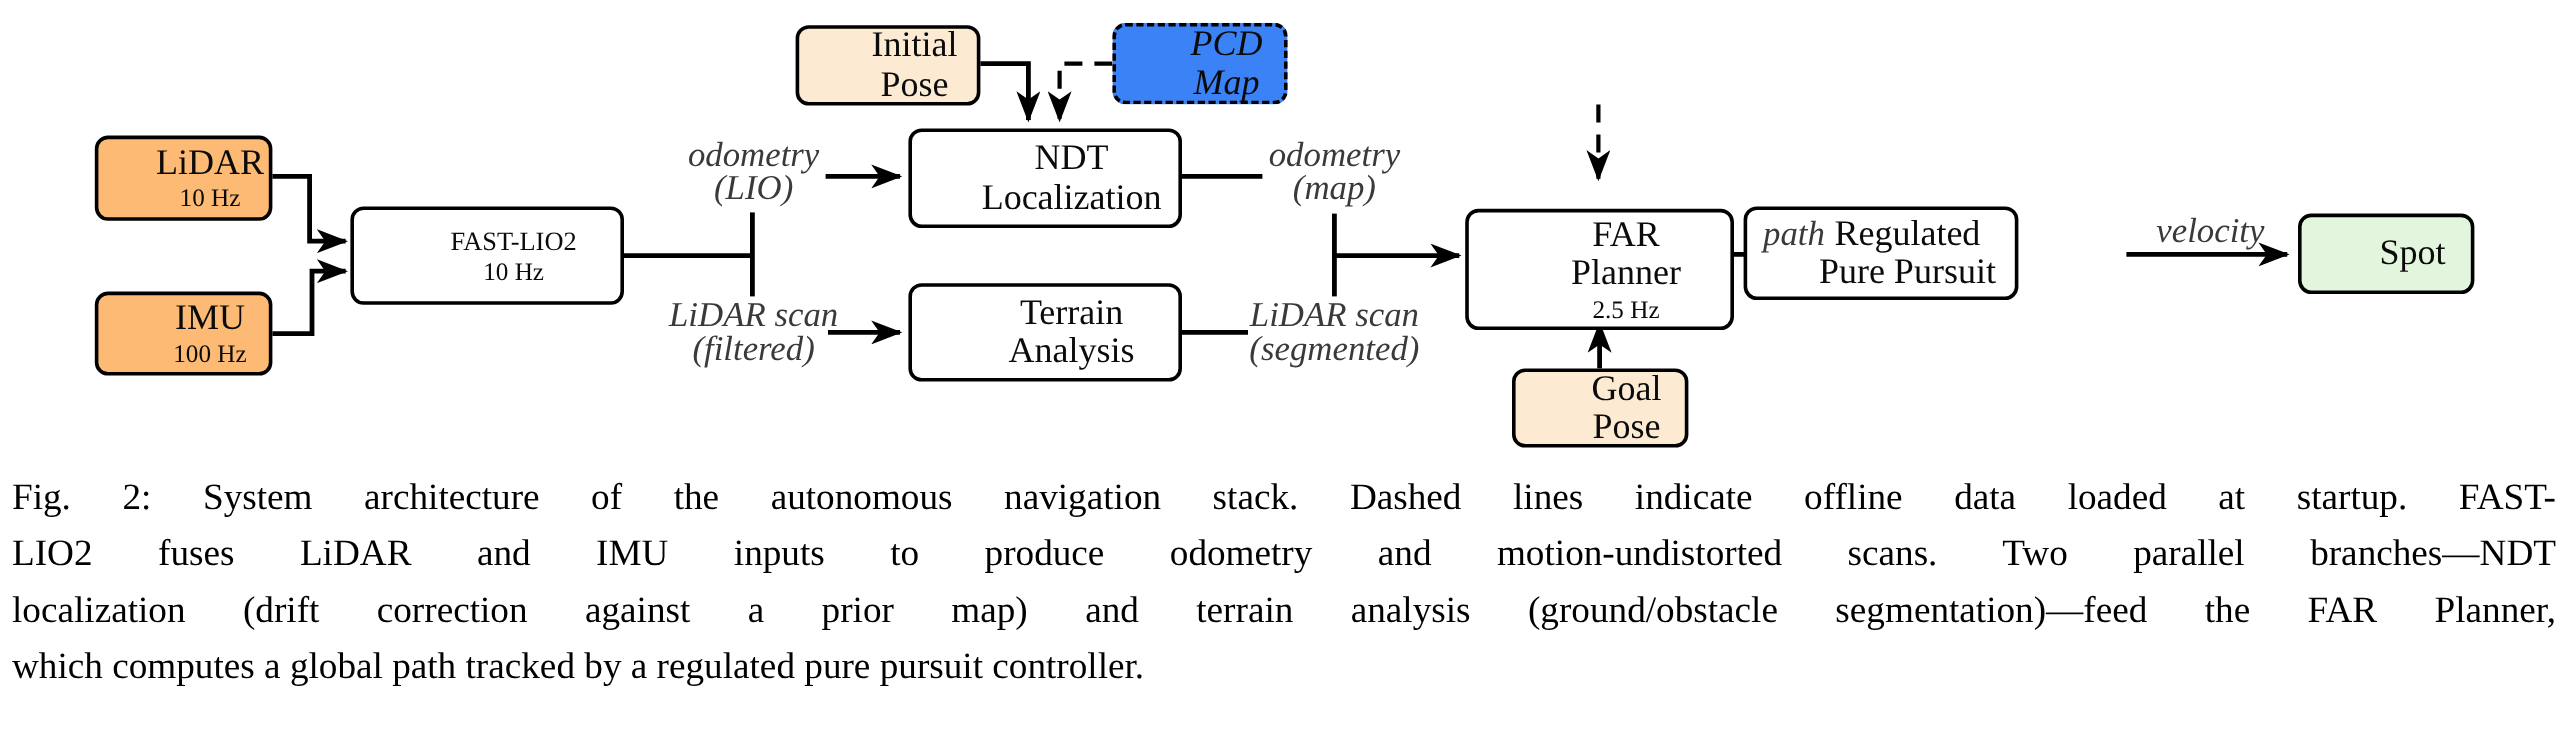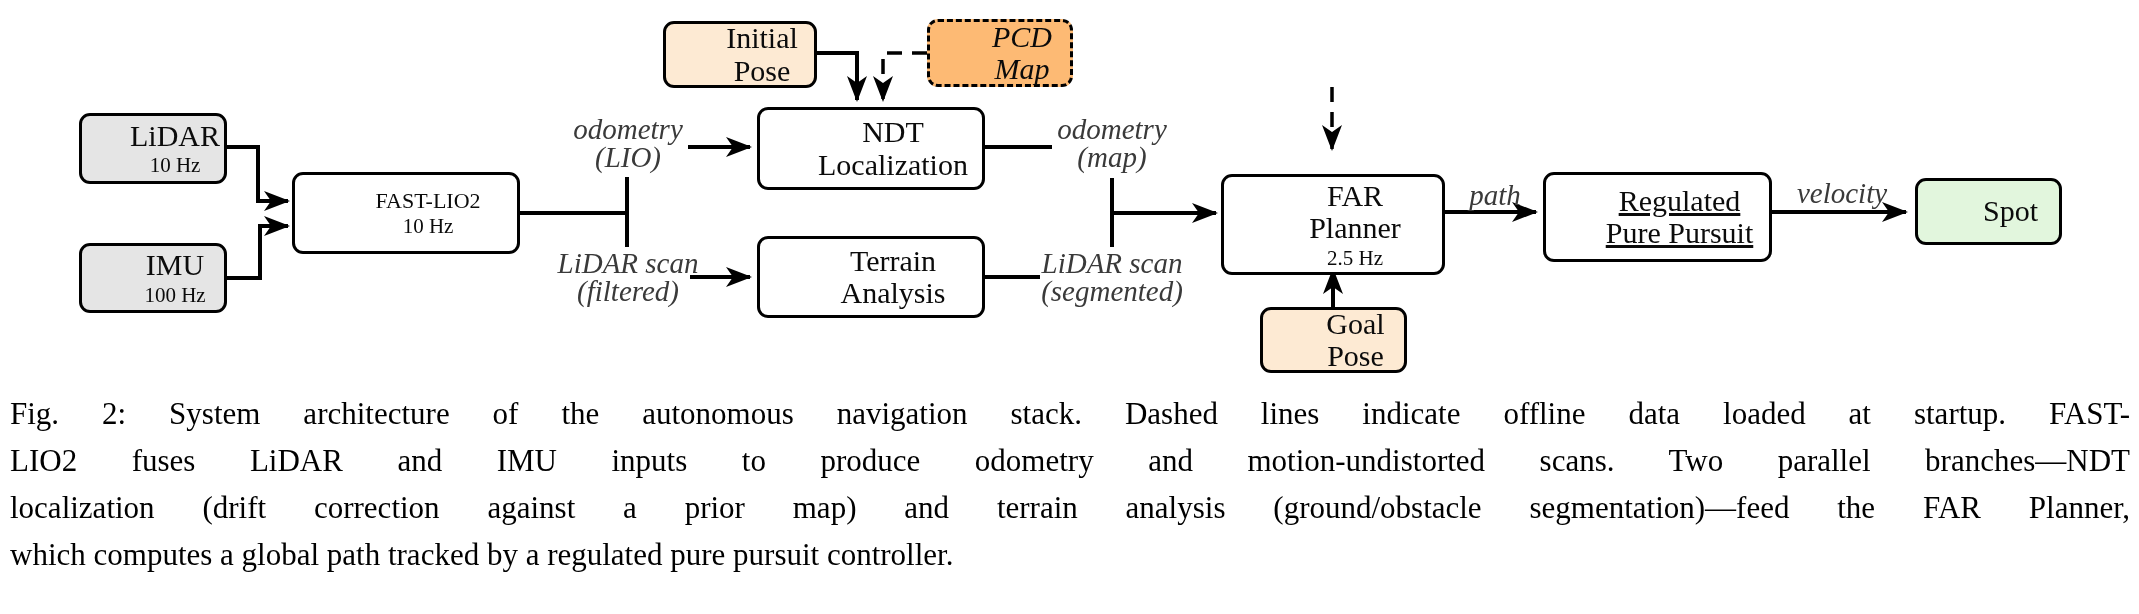--- a/index.html
+++ b/index.html
@@ -9,23 +9,23 @@
   }
   .wires{position:absolute;left:0;top:0;width:2139px;height:390px;}
   .node{
     position:absolute;box-sizing:border-box;border:3px solid #000;border-radius:11px;
     display:flex;flex-direction:column;align-items:center;justify-content:center;
     background:#fff;color:#0b0b0b;text-align:center;line-height:1.08;padding-left:44px;
   }
   .node .main{font-size:30px;}
   .node .main2{font-size:30px;}
   .node .rate{font-size:21px;margin-top:2px;}
-  .fill-sensor{background:#e5e5e5;text-align:right;}
+  .fill-sensor{background:#fdba74;text-align:right;}
   .fill-pose{background:#fdead3;}
-  .fill-offline{background:#fdba74;border-style:dashed;border-width:3px;}
+  .fill-offline{background:#3b82f6;border-style:dashed;border-width:3px;}
   .fill-robot{background:#e2f6dd;}
   .italic{font-style:italic;}
   .wire-label{
     position:absolute;color:#3a3a3a;font-style:italic;font-size:29px;line-height:28px;
     text-align:center;white-space:nowrap;
   }
   .caption{
     position:absolute;left:10px;top:390px;width:2120px;color:#000;
     font-size:31px;line-height:47px;
   }
@@ -97,21 +97,21 @@
 
   <div class="node" style="left:1221px;top:162px;width:224px;height:101px;margin-top:12px;">
     <div class="main">FAR</div>
     <div class="main2">Planner</div>
     <div class="rate">2.5 Hz</div>
   </div>
   <div class="node fill-pose" style="left:1260px;top:307px;width:147px;height:66px;">
     <div class="main">Goal Pose</div>
   </div>
 
-  <div class="node" style="left:1543px;top:172px;width:229px;height:90px;text-decoration:underline;">
+  <div class="node" style="left:1453px;top:172px;width:229px;height:78px;">
     <div class="main">Regulated</div>
     <div class="main2">Pure Pursuit</div>
   </div>
   <div class="node fill-robot" style="left:1915px;top:178px;width:147px;height:67px;">
     <div class="main">Spot</div>
   </div>
 
   <div class="wire-label" style="left:518px;top:115px;width:220px;">
     <div>odometry</div>
     <div>(LIO)</div>

